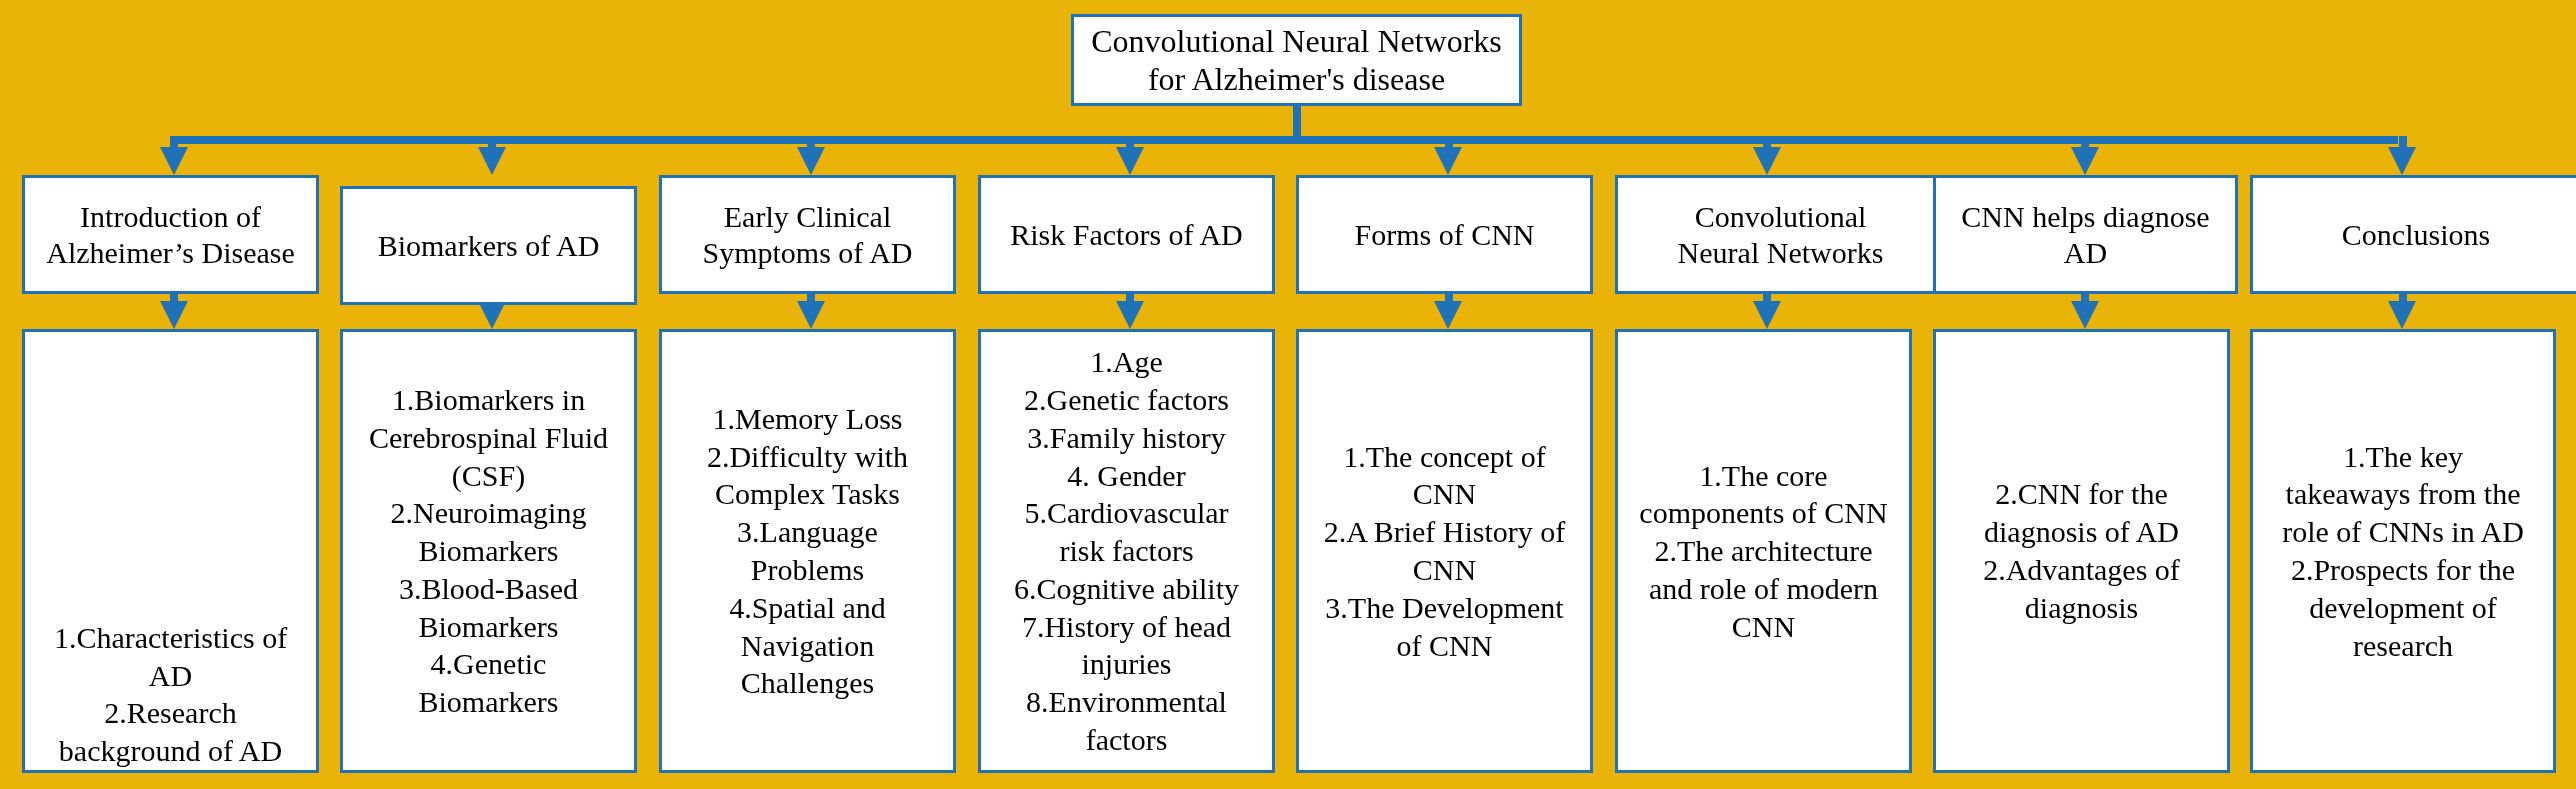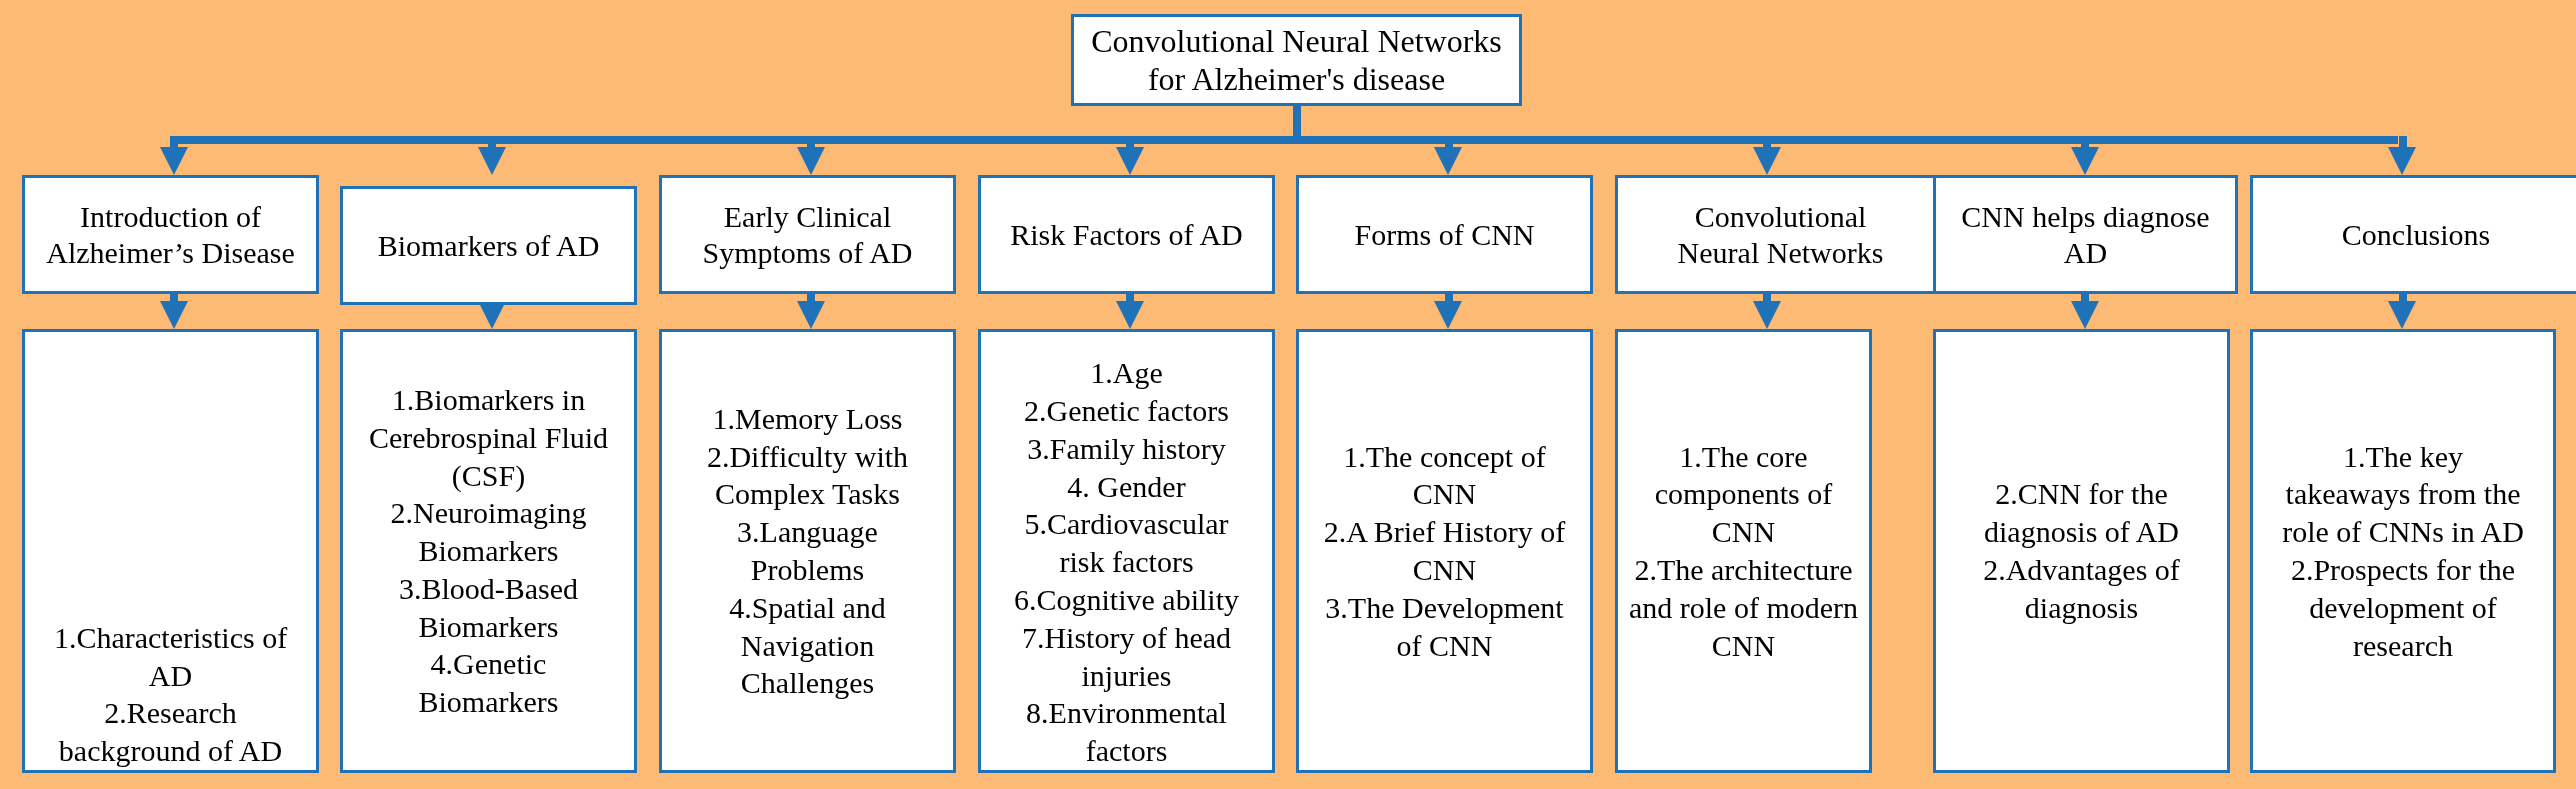--- a/index.html
+++ b/index.html
@@ -9,21 +9,21 @@
     background: #ffffff;
   }
   body {
     font-family: "Liberation Serif", "DejaVu Serif", serif;
     color: #000000;
   }
   #canvas {
     position: relative;
     width: 2576px;
     height: 790px;
-    background: #fdba74;
+    background: #eab308;
     overflow: hidden;
   }
 
   
   .node {
     position: absolute;
     box-sizing: border-box;
     background: #ffffff;
     border: 3.4px solid #2072b8;
     display: flex;
@@ -193,42 +193,42 @@
   <div class="node lvl2" style="left:659px; width:297px;">
     <span class="txt">1.Memory Loss
 2.Difficulty with
 Complex Tasks
 3.Language
 Problems
 4.Spatial and
 Navigation
 Challenges</span>
   </div>
-  <div class="node lvl2" style="left:978px; width:297px;align-items:flex-end;">
+  <div class="node lvl2" style="left:978px; width:297px;">
     <span class="txt">1.Age
 2.Genetic factors
 3.Family history
 4. Gender
 5.Cardiovascular
 risk factors
 6.Cognitive ability
 7.History of head
 injuries
 8.Environmental
 factors</span>
   </div>
   <div class="node lvl2" style="left:1296px; width:297px;">
     <span class="txt">1.The concept of
 CNN
 2.A Brief History of
 CNN
 3.The Development
 of CNN</span>
   </div>
-  <div class="node lvl2" style="left:1615px; width:257px;">
+  <div class="node lvl2" style="left:1615px; width:297px;">
     <span class="txt">1.The core
 components of CNN
 2.The architecture
 and role of modern
 CNN</span>
   </div>
   <div class="node lvl2" style="left:1933px; width:297px;">
     <span class="txt">2.CNN for the
 diagnosis of AD
 2.Advantages of

